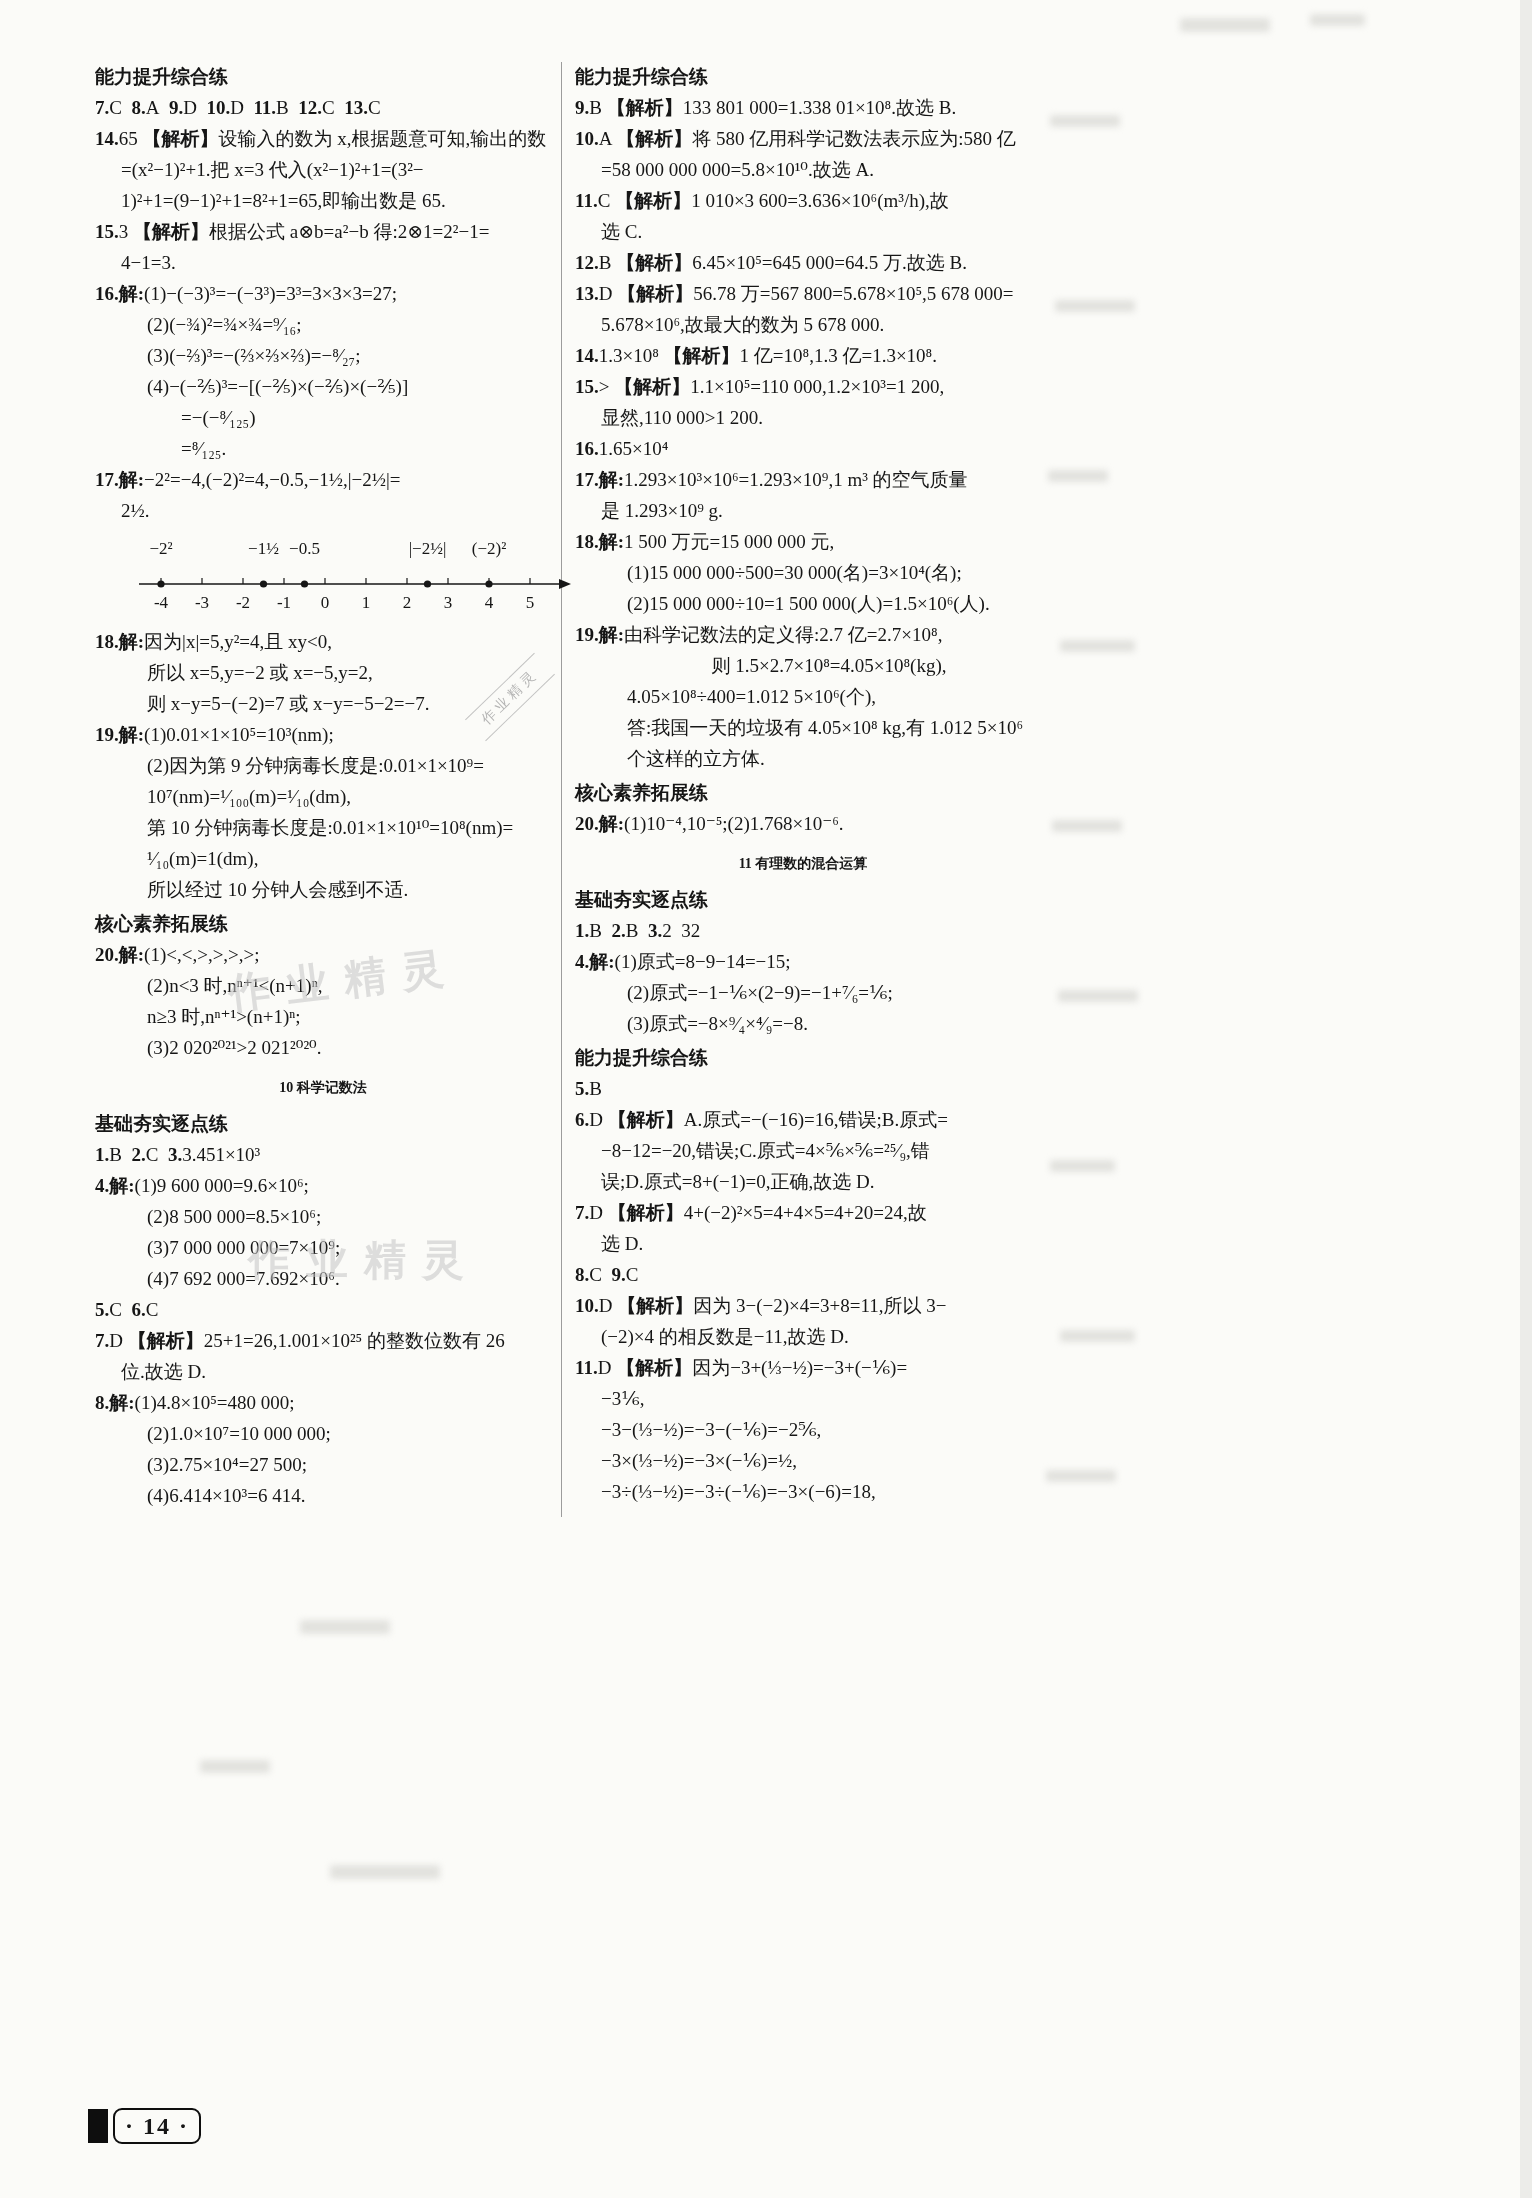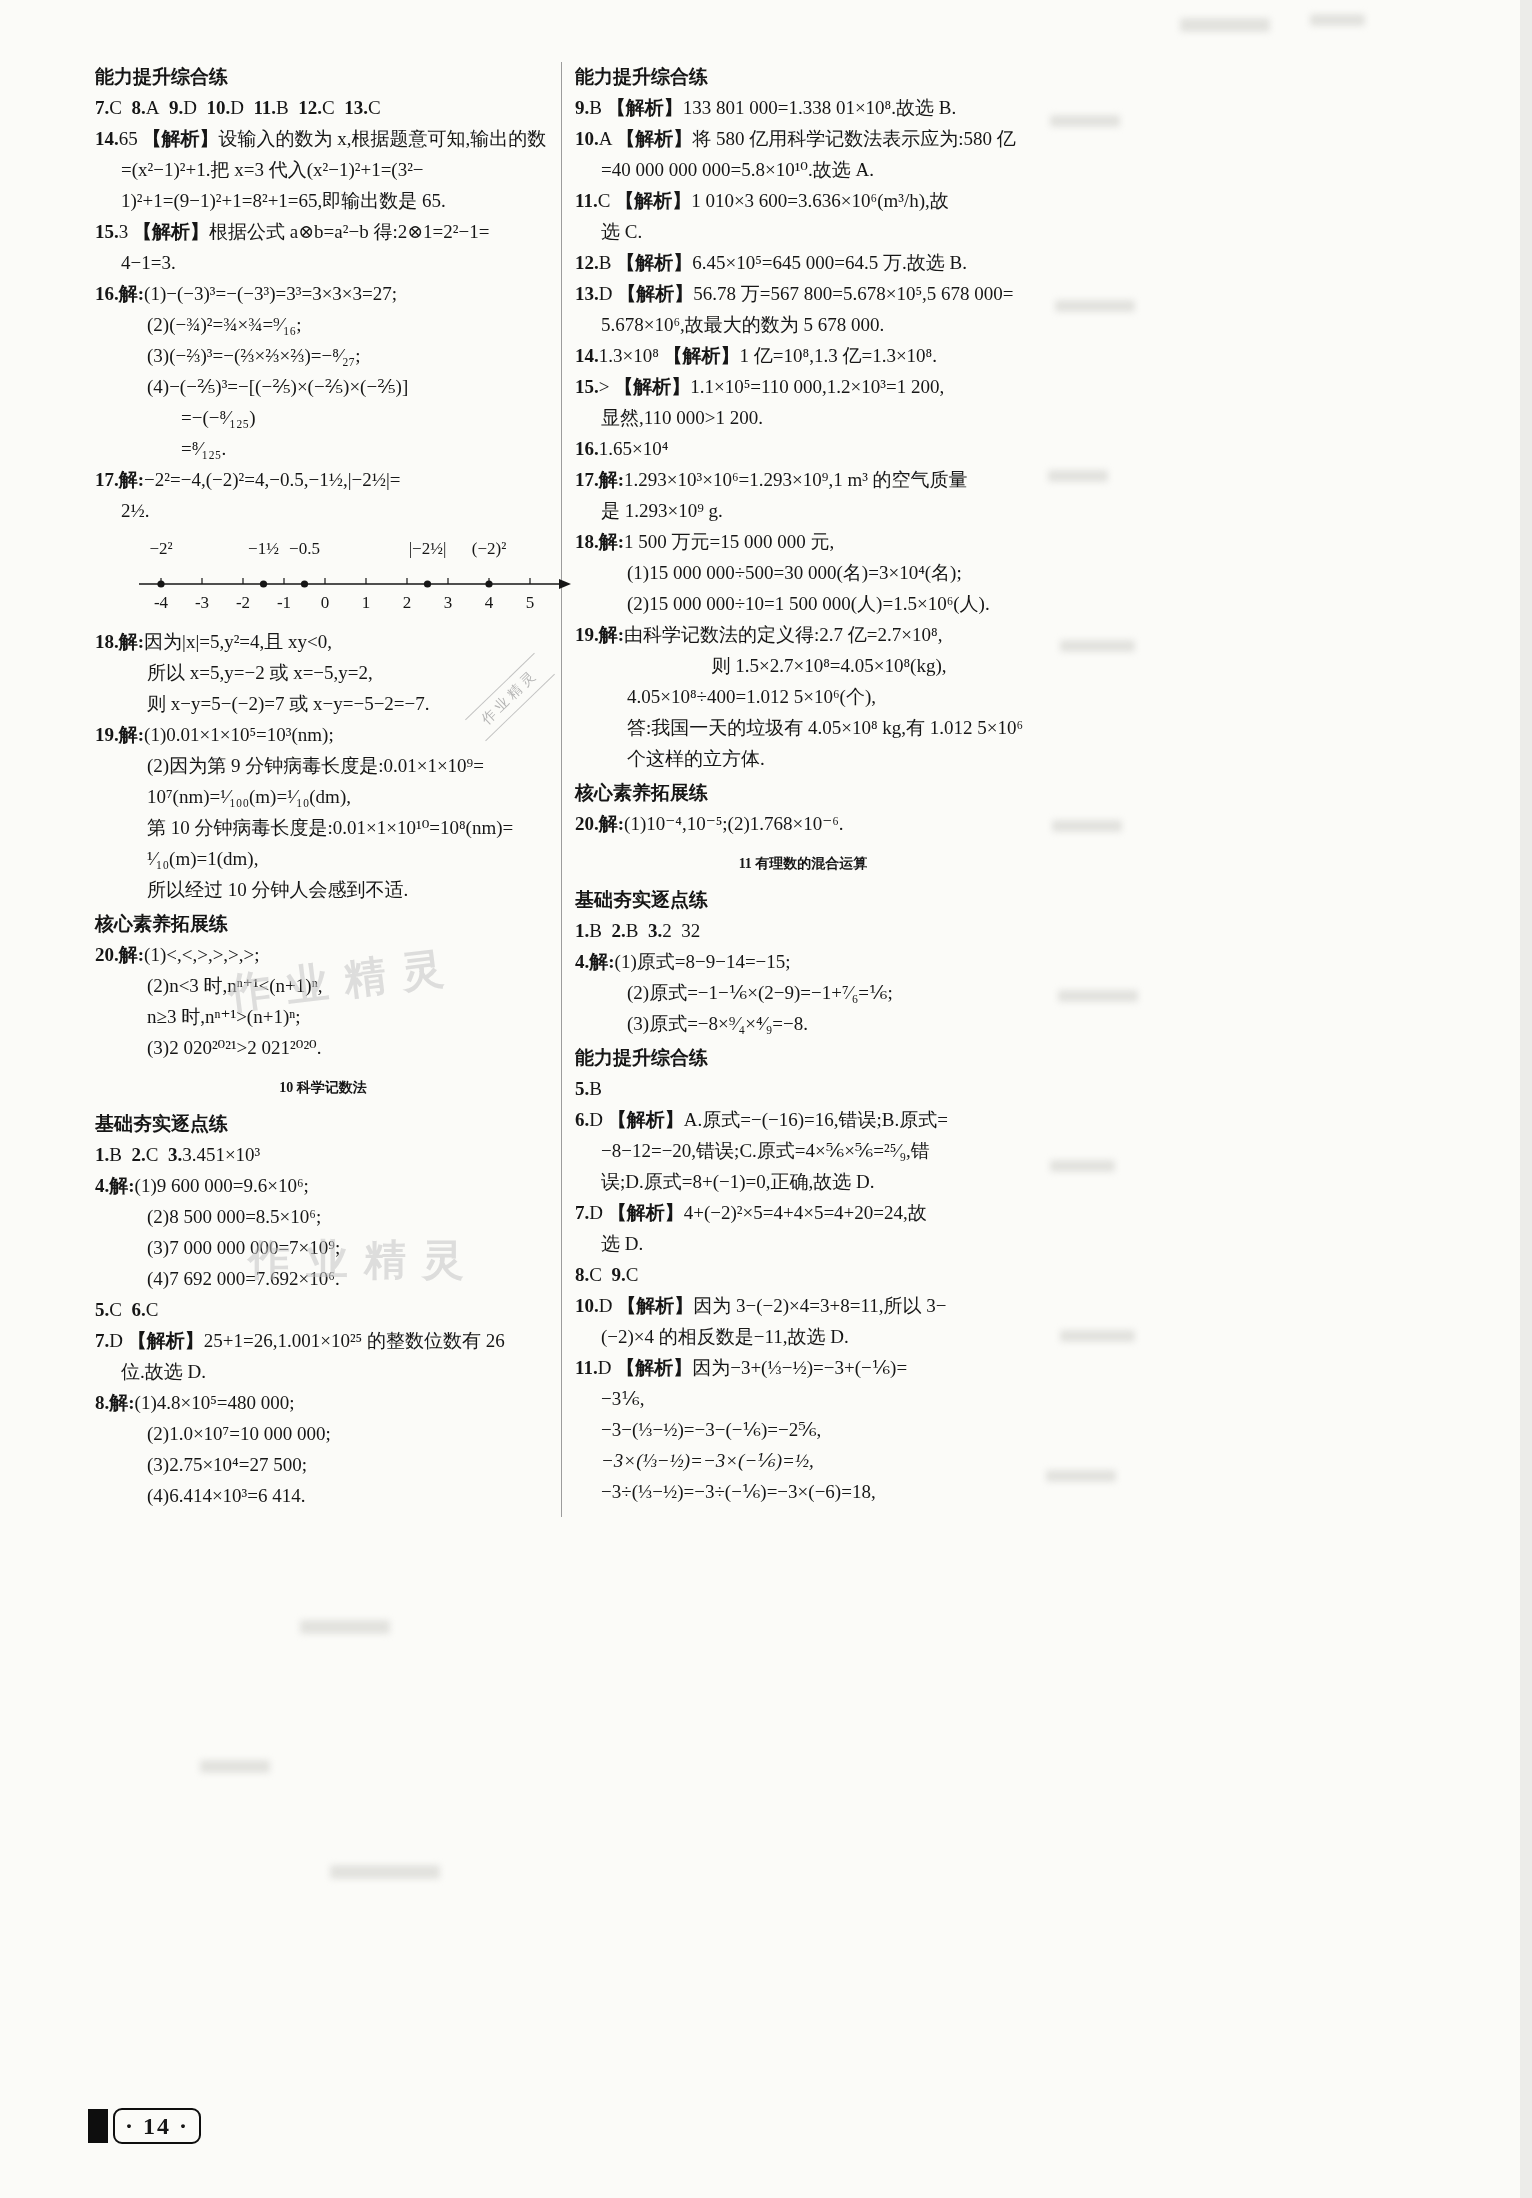--- a/index.html
+++ b/index.html
@@ -70,21 +70,21 @@
           <text x="171.5" y="24" text-anchor="middle" font-size="17" fill="#161616">−0.5</text>
           <circle cx="294.5" cy="54" r="3.6" fill="#161616"></circle>
           <text x="294.5" y="24" text-anchor="middle" font-size="17" fill="#161616">|−2½|</text>
           <circle cx="356" cy="54" r="3.6" fill="#161616"></circle>
           <text x="356" y="24" text-anchor="middle" font-size="17" fill="#161616">(−2)²</text>
         </svg><div class="ln"><b>18.解:</b>因为|x|=5,y²=4,且 xy&lt;0,</div><div class="ln" style="padding-left: 52px;">所以 x=5,y=−2 或 x=−5,y=2,</div><div class="ln" style="padding-left: 52px;">则 x−y=5−(−2)=7 或 x−y=−5−2=−7.</div><div class="ln"><b>19.解:</b>(1)0.01×1×10⁵=10³(nm);</div><div class="ln" style="padding-left: 52px;">(2)因为第 9 分钟病毒长度是:0.01×1×10⁹=</div><div class="ln" style="padding-left: 52px;">10⁷(nm)=¹⁄₁₀₀(m)=¹⁄₁₀(dm),</div><div class="ln" style="padding-left: 52px;">第 10 分钟病毒长度是:0.01×1×10¹⁰=10⁸(nm)=</div><div class="ln" style="padding-left: 52px;">¹⁄₁₀(m)=1(dm),</div><div class="ln" style="padding-left: 52px;">所以经过 10 分钟人会感到不适.</div><div class="ln h">核心素养拓展练</div><div class="ln"><b>20.解:</b>(1)&lt;,&lt;,&gt;,&gt;,&gt;,&gt;;</div><div class="ln" style="padding-left: 52px;">(2)n&lt;3 时,nⁿ⁺¹&lt;(n+1)ⁿ,</div><div class="ln" style="padding-left: 52px;">n≥3 时,nⁿ⁺¹&gt;(n+1)ⁿ;</div><div class="ln" style="padding-left: 52px;">(3)2 020²⁰²¹&gt;2 021²⁰²⁰.</div><div class="ln sec">10 科学记数法</div><div class="ln h">基础夯实逐点练</div><div class="ln"><b>1.</b>B <b>2.</b>C <b>3.</b>3.451×10³</div><div class="ln"><b>4.解:</b>(1)9 600 000=9.6×10⁶;</div><div class="ln" style="padding-left: 52px;">(2)8 500 000=8.5×10⁶;</div><div class="ln" style="padding-left: 52px;">(3)7 000 000 000=7×10⁹;</div><div class="ln" style="padding-left: 52px;">(4)7 692 000=7.692×10⁶.</div><div class="ln"><b>5.</b>C <b>6.</b>C</div><div class="ln"><b>7.</b>D <b>【解析】</b>25+1=26,1.001×10²⁵ 的整数位数有 26</div><div class="ln" style="padding-left: 26px;">位.故选 D.</div><div class="ln"><b>8.解:</b>(1)4.8×10⁵=480 000;</div><div class="ln" style="padding-left: 52px;">(2)1.0×10⁷=10 000 000;</div><div class="ln" style="padding-left: 52px;">(3)2.75×10⁴=27 500;</div><div class="ln" style="padding-left: 52px;">(4)6.414×10³=6 414.</div></div>
     <div class="col">
         <div class="ln h">能力提升综合练</div>
         <div class="ln"><b>9.</b>B <b>【解析】</b>133 801 000=1.338 01×10⁸.故选 B.</div>
         <div class="ln"><b>10.</b>A <b>【解析】</b>将 580 亿用科学记数法表示应为:580 亿</div>
-        <div class="ln" style="padding-left: 26px;">=40 000 000 000=5.8×10¹⁰.故选 A.</div>
+        <div class="ln" style="padding-left: 26px;">=58 000 000 000=5.8×10¹⁰.故选 A.</div>
         <div class="ln"><b>11.</b>C <b>【解析】</b>1 010×3 600=3.636×10⁶(m³/h),故</div>
         <div class="ln" style="padding-left: 26px;">选 C.</div>
         <div class="ln"><b>12.</b>B <b>【解析】</b>6.45×10⁵=645 000=64.5 万.故选 B.</div>
         <div class="ln"><b>13.</b>D <b>【解析】</b>56.78 万=567 800=5.678×10⁵,5 678 000=</div>
         <div class="ln" style="padding-left: 26px;">5.678×10⁶,故最大的数为 5 678 000.</div>
         <div class="ln"><b>14.</b>1.3×10⁸ <b>【解析】</b>1 亿=10⁸,1.3 亿=1.3×10⁸.</div>
         <div class="ln"><b>15.</b>&gt; <b>【解析】</b>1.1×10⁵=110 000,1.2×10³=1 200,</div>
         <div class="ln" style="padding-left: 26px;">显然,110 000&gt;1 200.</div>
         <div class="ln"><b>16.</b>1.65×10⁴</div>
         <div class="ln"><b>17.解:</b>1.293×10³×10⁶=1.293×10⁹,1 m³ 的空气质量</div>
@@ -111,21 +111,21 @@
         <div class="ln" style="padding-left: 26px;">−8−12=−20,错误;C.原式=4×⅚×⅚=²⁵⁄₉,错</div>
         <div class="ln" style="padding-left: 26px;">误;D.原式=8+(−1)=0,正确,故选 D.</div>
         <div class="ln"><b>7.</b>D <b>【解析】</b>4+(−2)²×5=4+4×5=4+20=24,故</div>
         <div class="ln" style="padding-left: 26px;">选 D.</div>
         <div class="ln"><b>8.</b>C <b>9.</b>C</div>
         <div class="ln"><b>10.</b>D <b>【解析】</b>因为 3−(−2)×4=3+8=11,所以 3−</div>
         <div class="ln" style="padding-left: 26px;">(−2)×4 的相反数是−11,故选 D.</div>
         <div class="ln"><b>11.</b>D <b>【解析】</b>因为−3+(⅓−½)=−3+(−⅙)=</div>
         <div class="ln" style="padding-left: 26px;">−3⅙,</div>
         <div class="ln" style="padding-left: 26px;">−3−(⅓−½)=−3−(−⅙)=−2⅚,</div>
-        <div class="ln" style="padding-left: 26px; font-style: italic;">−3×(⅓−½)=−3×(−⅙)=½,</div>
+        <div class="ln" style="padding-left: 26px;">−3×(⅓−½)=−3×(−⅙)=½,</div>
         <div class="ln" style="padding-left: 26px;">−3÷(⅓−½)=−3÷(−⅙)=−3×(−6)=18,</div>
       </div>
   </div>
 
   <div class="wm" id="wm1">作业精灵</div>
   <div class="wm" id="wm2">作业精灵</div>
   <div class="stamp">作业精灵</div>
 
   <div class="smudge" style="left:1180px;top:18px;width:90px;height:14px"></div>
   <div class="smudge" style="left:1310px;top:14px;width:55px;height:12px"></div>

